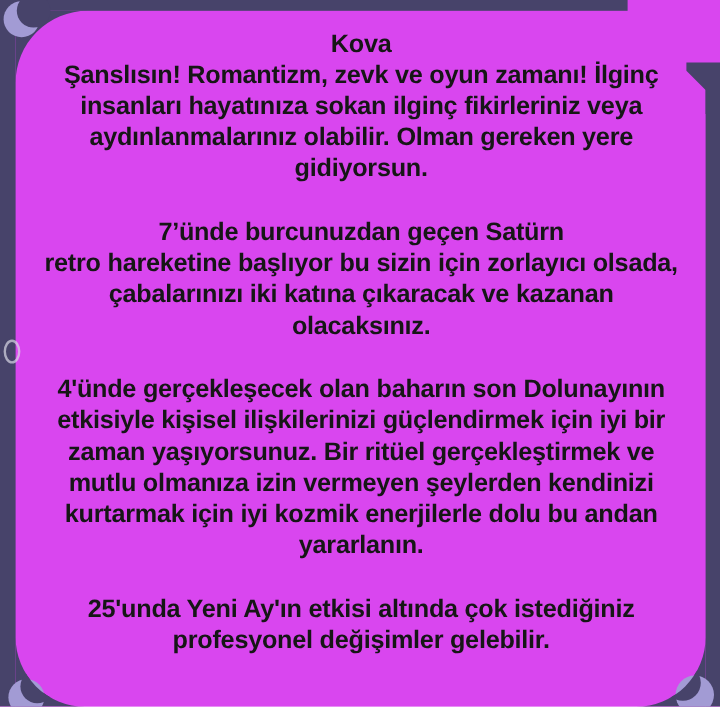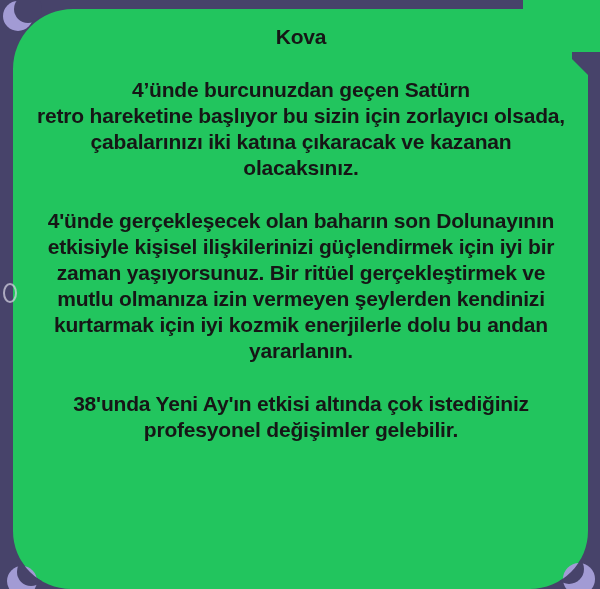--- a/index.html
+++ b/index.html
@@ -4,21 +4,21 @@
 <style>
   html, body {
     margin: 0;
     padding: 0;
     background: #ffffff;
   }
   .card {
     position: relative;
     width: 600px;
     height: 589px;
-    background: #22c55e;
+    background: #d946ef;
     overflow: hidden;
     font-family: "Liberation Sans", sans-serif;
   }
   .frame {
     position: absolute;
     inset: 0;
     display: block;
     pointer-events: none;
   }
   .content {
@@ -81,27 +81,31 @@
       <circle cx="28" cy="9" r="14" fill="#47436a"></circle>
       <circle cx="31" cy="572" r="14" fill="#47436a"></circle>
       <circle cx="569" cy="569" r="15" fill="#47436a"></circle>
     </g>
 
     <ellipse cx="10" cy="293" rx="6" ry="9" fill="none" stroke-width="2" opacity="0.7" stroke="#d9d7e6"></ellipse>
   </svg>
 
   <div class="content">
     <div class="title">Kova</div>
-    <p>4’ünde burcunuzdan geçen Satürn
+    <p class="first">Şanslısın! Romantizm, zevk ve oyun zamanı! İlginç
+insanları hayatınıza sokan ilginç fikirleriniz veya
+aydınlanmalarınız olabilir. Olman gereken yere
+gidiyorsun.</p>
+    <p>7’ünde burcunuzdan geçen Satürn
 retro hareketine başlıyor bu sizin için zorlayıcı olsada,
 çabalarınızı iki katına çıkaracak ve kazanan
 olacaksınız.</p>
     <p>4'ünde gerçekleşecek olan baharın son Dolunayının
 etkisiyle kişisel ilişkilerinizi güçlendirmek için iyi bir
 zaman yaşıyorsunuz. Bir ritüel gerçekleştirmek ve
 mutlu olmanıza izin vermeyen şeylerden kendinizi
 kurtarmak için iyi kozmik enerjilerle dolu bu andan
 yararlanın.</p>
-    <p>38'unda Yeni Ay'ın etkisi altında çok istediğiniz
+    <p>25'unda Yeni Ay'ın etkisi altında çok istediğiniz
 profesyonel değişimler gelebilir.</p>
   </div>
 
 </div>
 
 </body></html>

